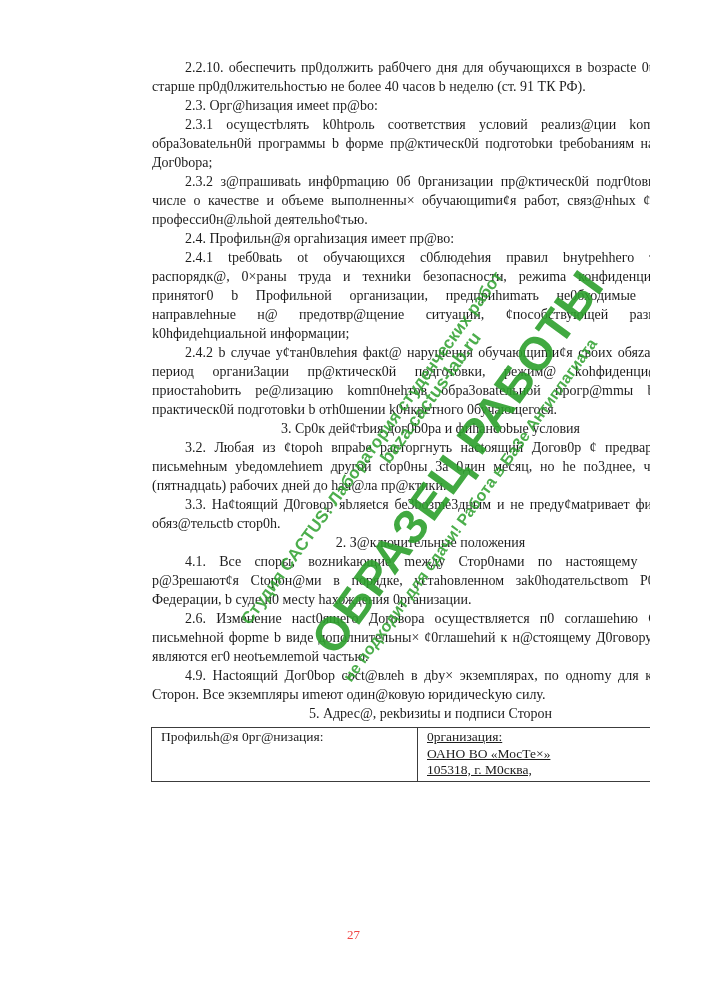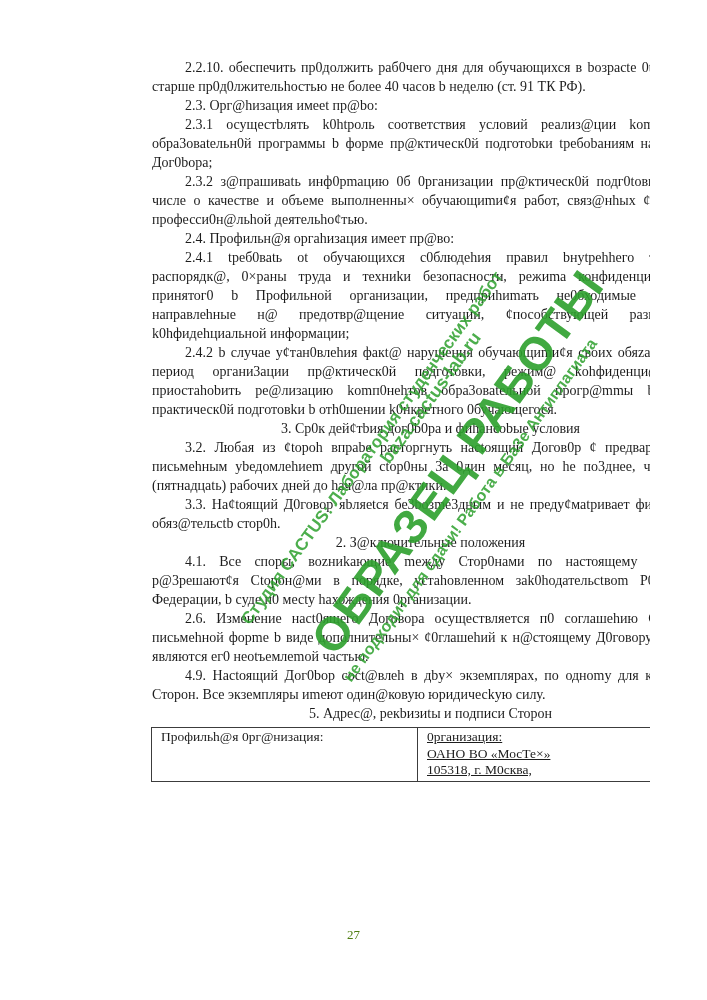--- a/index.html
+++ b/index.html
@@ -22,21 +22,21 @@
   .sign-table td {
     border:1px solid #3c3c3c; vertical-align:top;
     padding:1px 24px 2px 9px; font-size:13.5px; line-height:16.5px;
     text-align:left; text-indent:0;
   }
   .sign-table td.c1 { width:232px; }
   .cell-line { display:block;text-decoration:underline; }
 
   .pagenum {
     position:absolute; left:0; right:0; top:925px;
-    text-align:center; font-size:13px; color:#4d7c0f;
+    text-align:center; font-size:13px; color:#ef4444;
   }
 
   
   .wm { position:absolute; left:0; top:0; width:707px; height:1000px; pointer-events:none; }
   .wm > div {
     position:absolute; white-space:nowrap; font-weight:bold;
     font-family:"Liberation Sans", sans-serif; color:#2da02d;
     transform:translate(-50%,-50%) rotate(-54deg);
   }
   .wm-big   { left:400px; top:462px; font-size:47px; letter-spacing:1px; opacity:0.9; }

